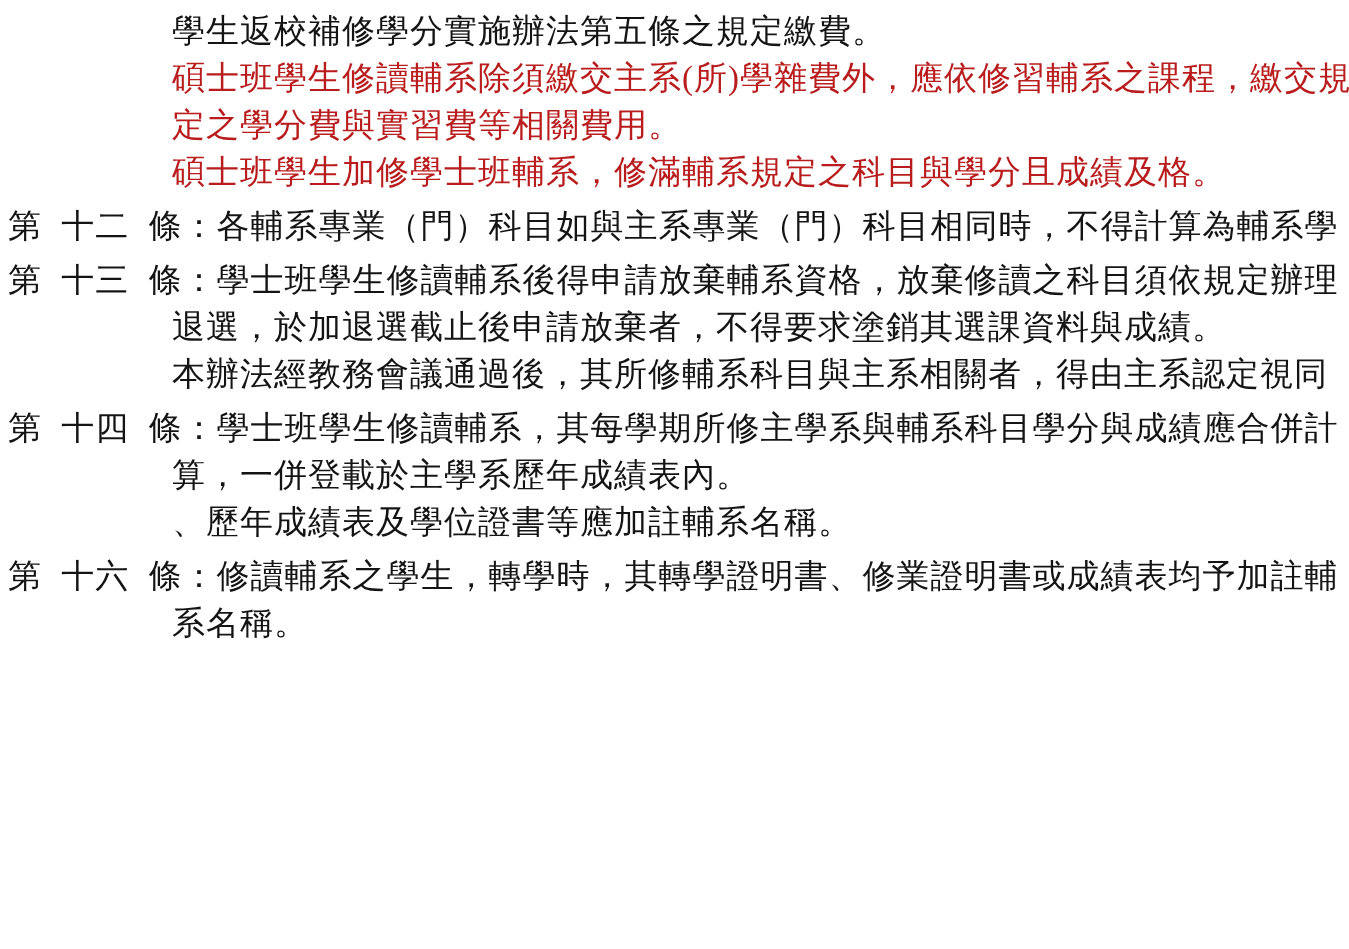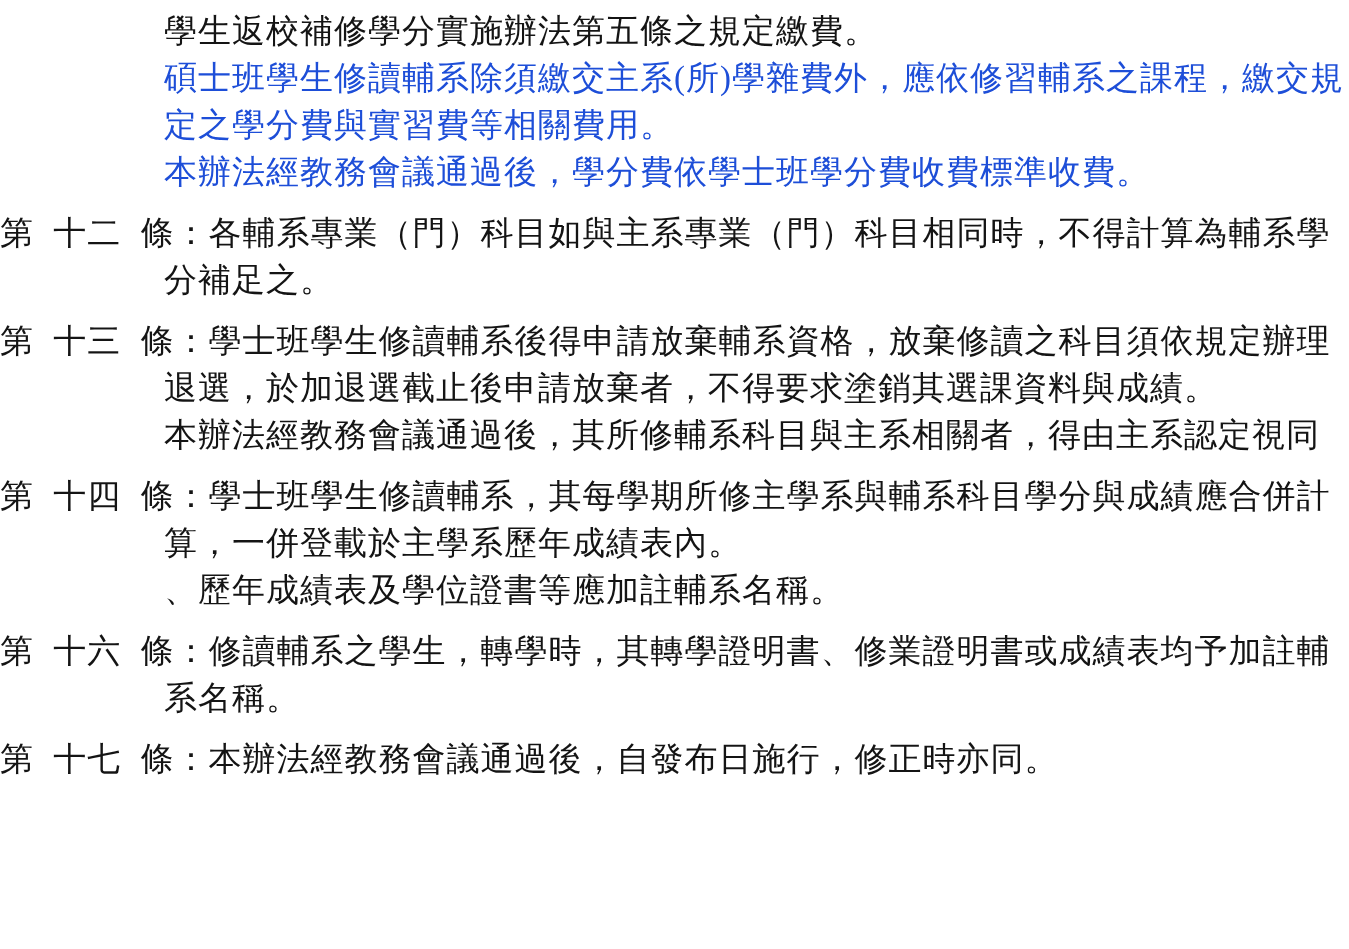--- a/index.html
+++ b/index.html
@@ -7,78 +7,77 @@
     padding: 0;
     background: #ffffff;
   }
   .page {
     position: relative;
     width: 1349px;
     height: 949px;
     box-sizing: border-box;
     background: #ffffff;
     padding-top: 8px;
+    padding-left: 8px;
     overflow: hidden;
     font-family: "Liberation Serif", "DejaVu Serif", serif;
     font-size: 33px;
     color: #141414;
   }
   .line {
     height: 47px;
     line-height: 47px;
     white-space: pre;
     letter-spacing: 1px;
   }
   
   .line.cont {
     padding-left: 164px;
   }
   
   .line.article {
-    margin-top: 14px;
+    margin-top: 7px;
   }
   .prefix {
     word-spacing: 10px;
   }
   .red {
-    color: #1d4ed8;
+    color: #b91c1c;
   }
 </style>
 </head>
 <body>
 
 <div class="page">
 
   <div class="line cont"><span>學生返校補修學分實施辦法第五條之規定繳費。</span></div>
 
 
   <div class="line cont red"><span>碩士班學生修讀輔系除須繳交主系(所)學雜費外，應依修習輔系之課程，繳交規</span></div>
 
   <div class="line cont red"><span>定之學分費與實習費等相關費用。</span></div>
 
-  <div class="line cont red"><span>本辦法經教務會議通過後，學分費依學士班學分費收費標準收費。</span></div>
+  <div class="line cont red"><span>碩士班學生加修學士班輔系，修滿輔系規定之科目與學分且成績及格。</span></div>
 
   <div class="line article"><span class="prefix">第 十二 條：</span><span>各輔系專業（門）科目如與主系專業（門）科目相同時，不得計算為輔系學</span></div>
 
 
-  <div class="line cont"><span>分補足之。</span></div>
 
   <div class="line article"><span class="prefix">第 十三 條：</span><span>學士班學生修讀輔系後得申請放棄輔系資格，放棄修讀之科目須依規定辦理</span></div>
 
   <div class="line cont"><span>退選，於加退選截止後申請放棄者，不得要求塗銷其選課資料與成績。</span></div>
 
   <div class="line cont"><span>本辦法經教務會議通過後，其所修輔系科目與主系相關者，得由主系認定視同</span></div>
 
 
   <div class="line article"><span class="prefix">第 十四 條：</span><span>學士班學生修讀輔系，其每學期所修主學系與輔系科目學分與成績應合併計</span></div>
 
   <div class="line cont"><span>算，一併登載於主學系歷年成績表內。</span></div>
 
 
   <div class="line cont"><span>、歷年成績表及學位證書等應加註輔系名稱。</span></div>
 
   <div class="line article"><span class="prefix">第 十六 條：</span><span>修讀輔系之學生，轉學時，其轉學證明書、修業證明書或成績表均予加註輔</span></div>
 
   <div class="line cont"><span>系名稱。</span></div>
 
-  <div class="line article"><span class="prefix">第 十七 條：</span><span>本辦法經教務會議通過後，自發布日施行，修正時亦同。</span></div>
 
 </div>
 
 </body></html>

